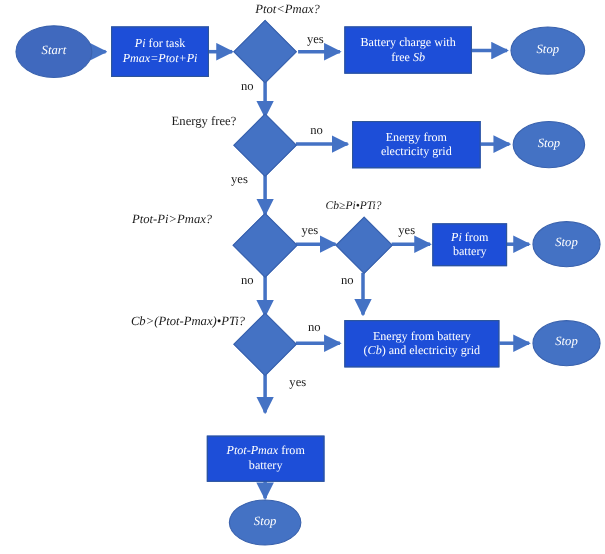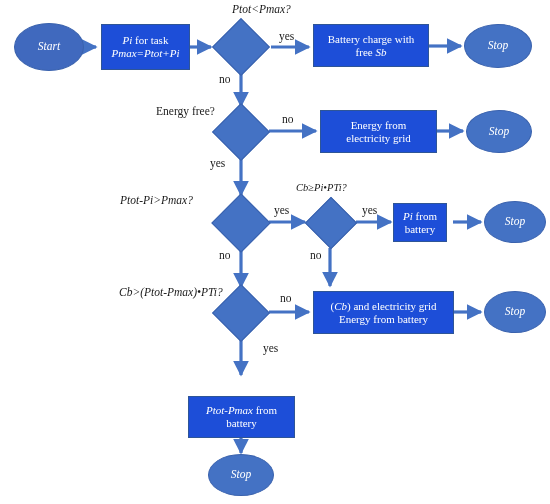--- a/index.html
+++ b/index.html
@@ -180,43 +180,43 @@
   <div class="label yn" style="left:274px; top:204px;">yes</div>
   <div class="label yn" style="left:219px; top:249px;">no</div>
 
   <div class="node diamond" style="left:305px; top:197px; width:52px; height:51px;">
     <div class="dia-shape" style="width:35px; height:35px;"></div>
   </div>
   <div class="label cond" style="left:296px; top:182px; font-size:10.5px;">Cb≥Pi•PTi?</div>
   <div class="label yn" style="left:362px; top:204px;">yes</div>
   <div class="label yn" style="left:310px; top:249px;">no</div>
 
-  <div class="node rect" style="left:393px; top:203px; width:54px; height:39px; flex-direction:column;">
+  <div class="node rect" style="left:393px; top:203px; width:68px; height:39px; flex-direction:column;">
     <div>
       <span class="it">Pi</span><span class="up"> from</span>
     </div>
     <div>battery</div>
   </div>
 
   <div class="node term" style="left:484px; top:201px; width:62px; height:42px;">
     <span>Stop</span>
   </div>
 
   <div class="node diamond" style="left:212px; top:285px; width:58px; height:55px;">
     <div class="dia-shape" style="width:39px; height:39px;"></div>
   </div>
   <div class="label cond" style="left:119px; top:286px;">Cb&gt;(Ptot-Pmax)•PTi?</div>
   <div class="label yn" style="left:280px; top:292px;">no</div>
   <div class="label yn" style="left:263px; top:342px;">yes</div>
 
   <div class="node rect" style="left:313px; top:291px; width:141px; height:43px; flex-direction:column;">
+    <div>Energy from battery</div>
     <div>
       <span class="up">(</span><span class="it">Cb</span><span class="up">) and electricity grid</span>
     </div>
-    <div>Energy from battery</div>
   </div>
 
   <div class="node term" style="left:484px; top:291px; width:62px; height:42px;">
     <span>Stop</span>
   </div>
 
   <div class="node rect" style="left:188px; top:376px; width:107px; height:42px; flex-direction:column;margin-top:20px;">
     <div>
       <span class="it">Ptot-Pmax</span><span class="up"> from</span>
     </div>

